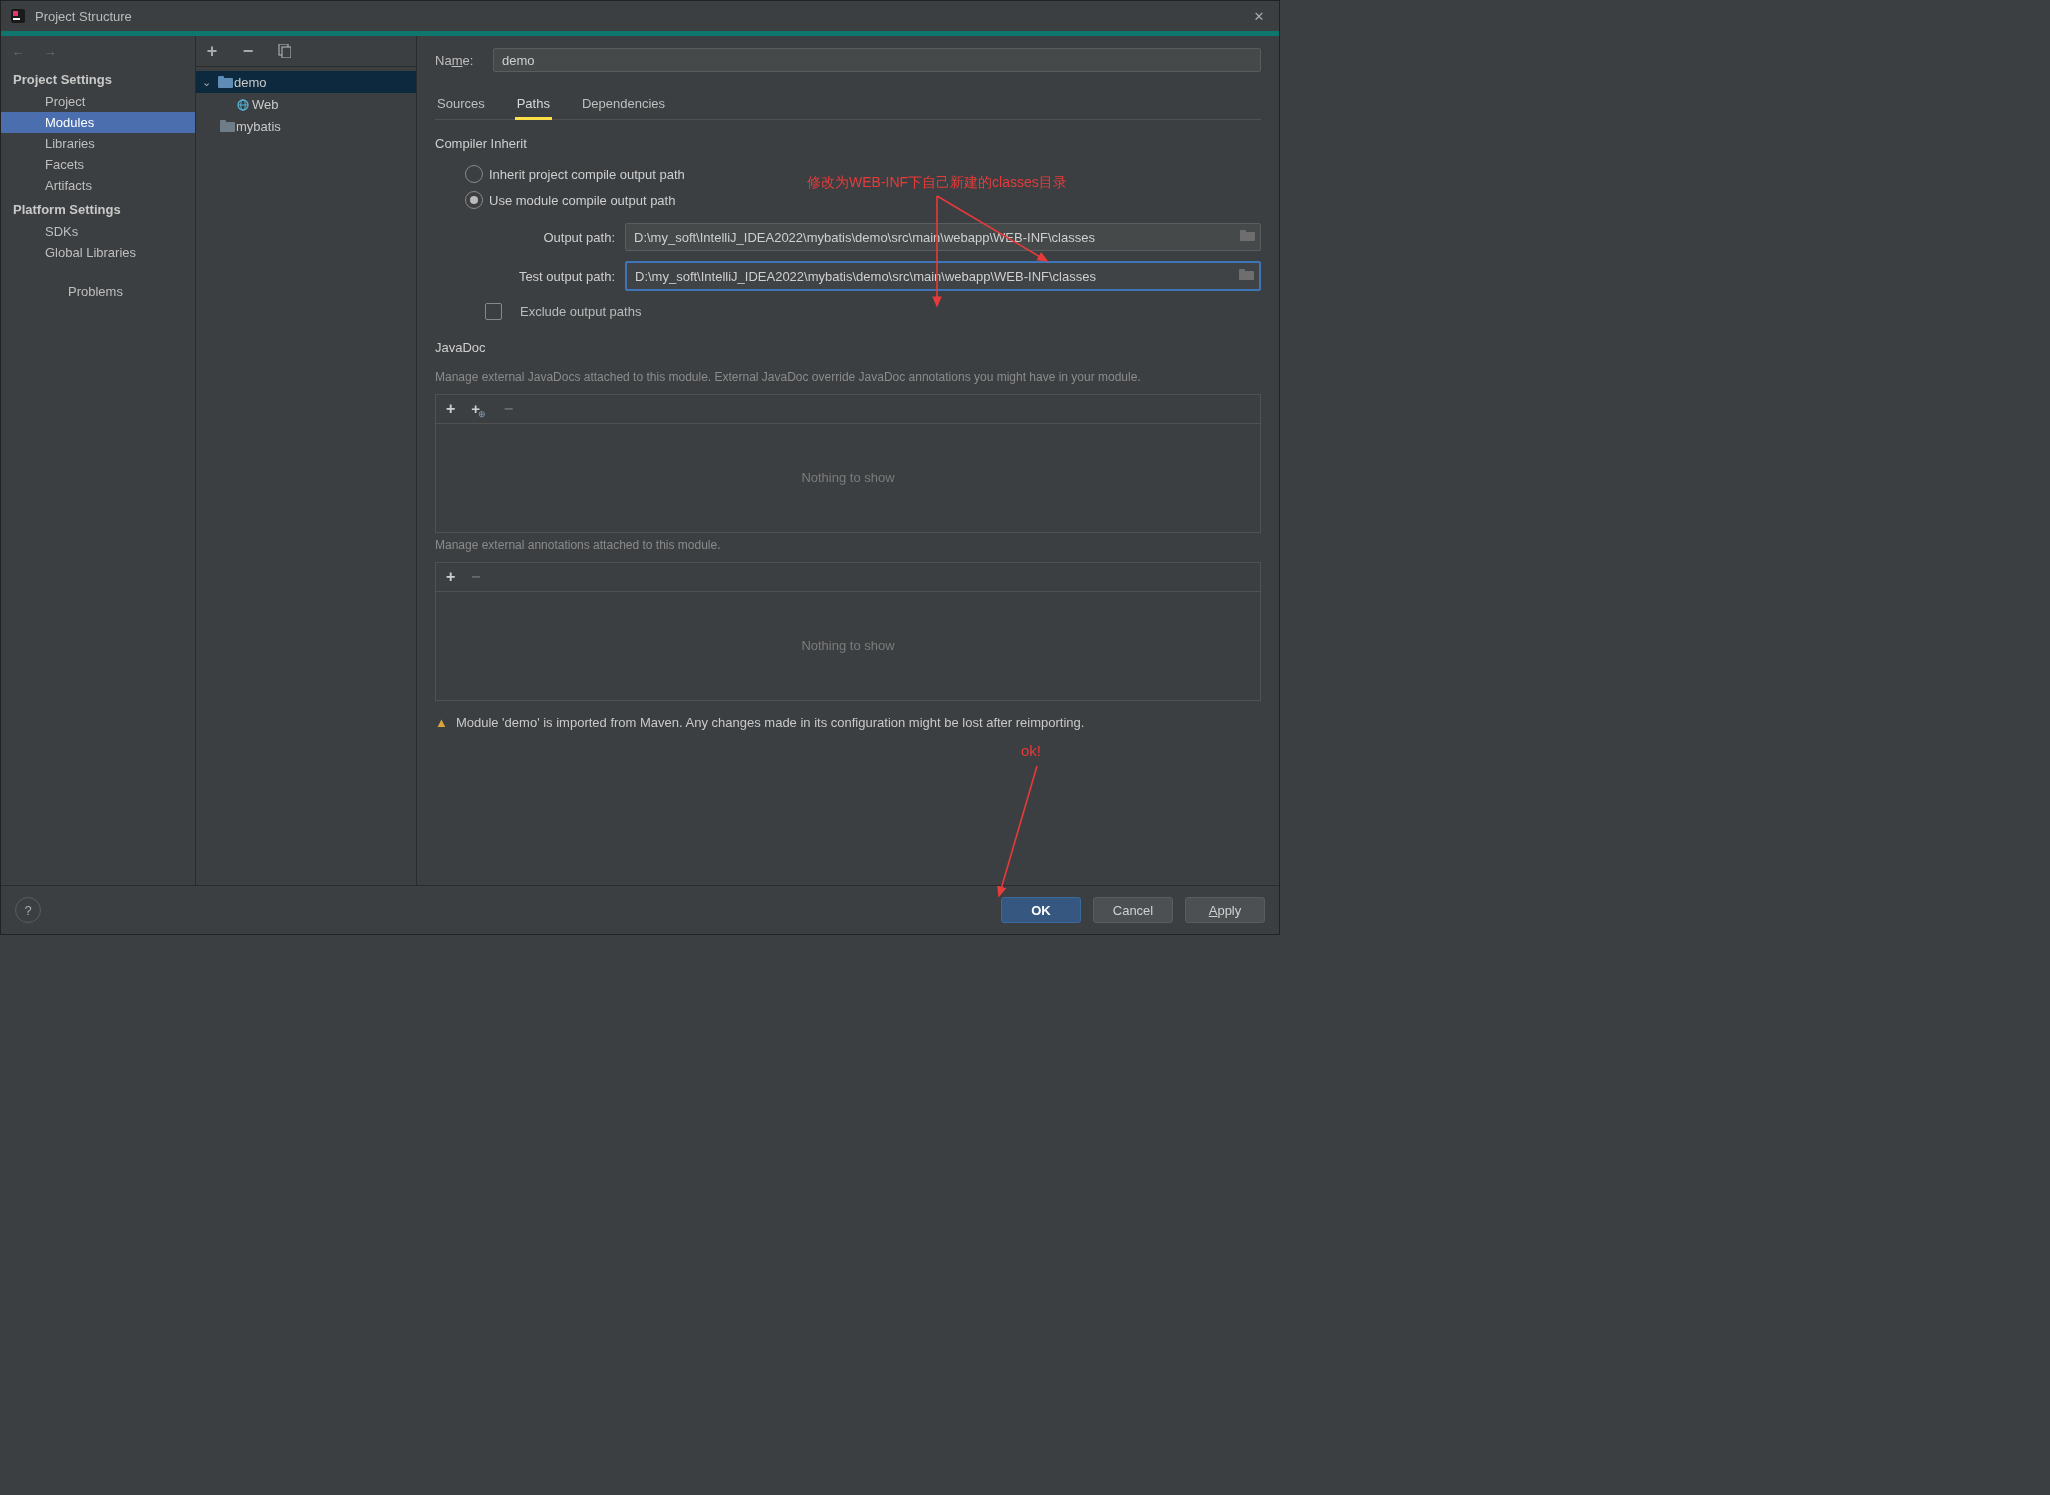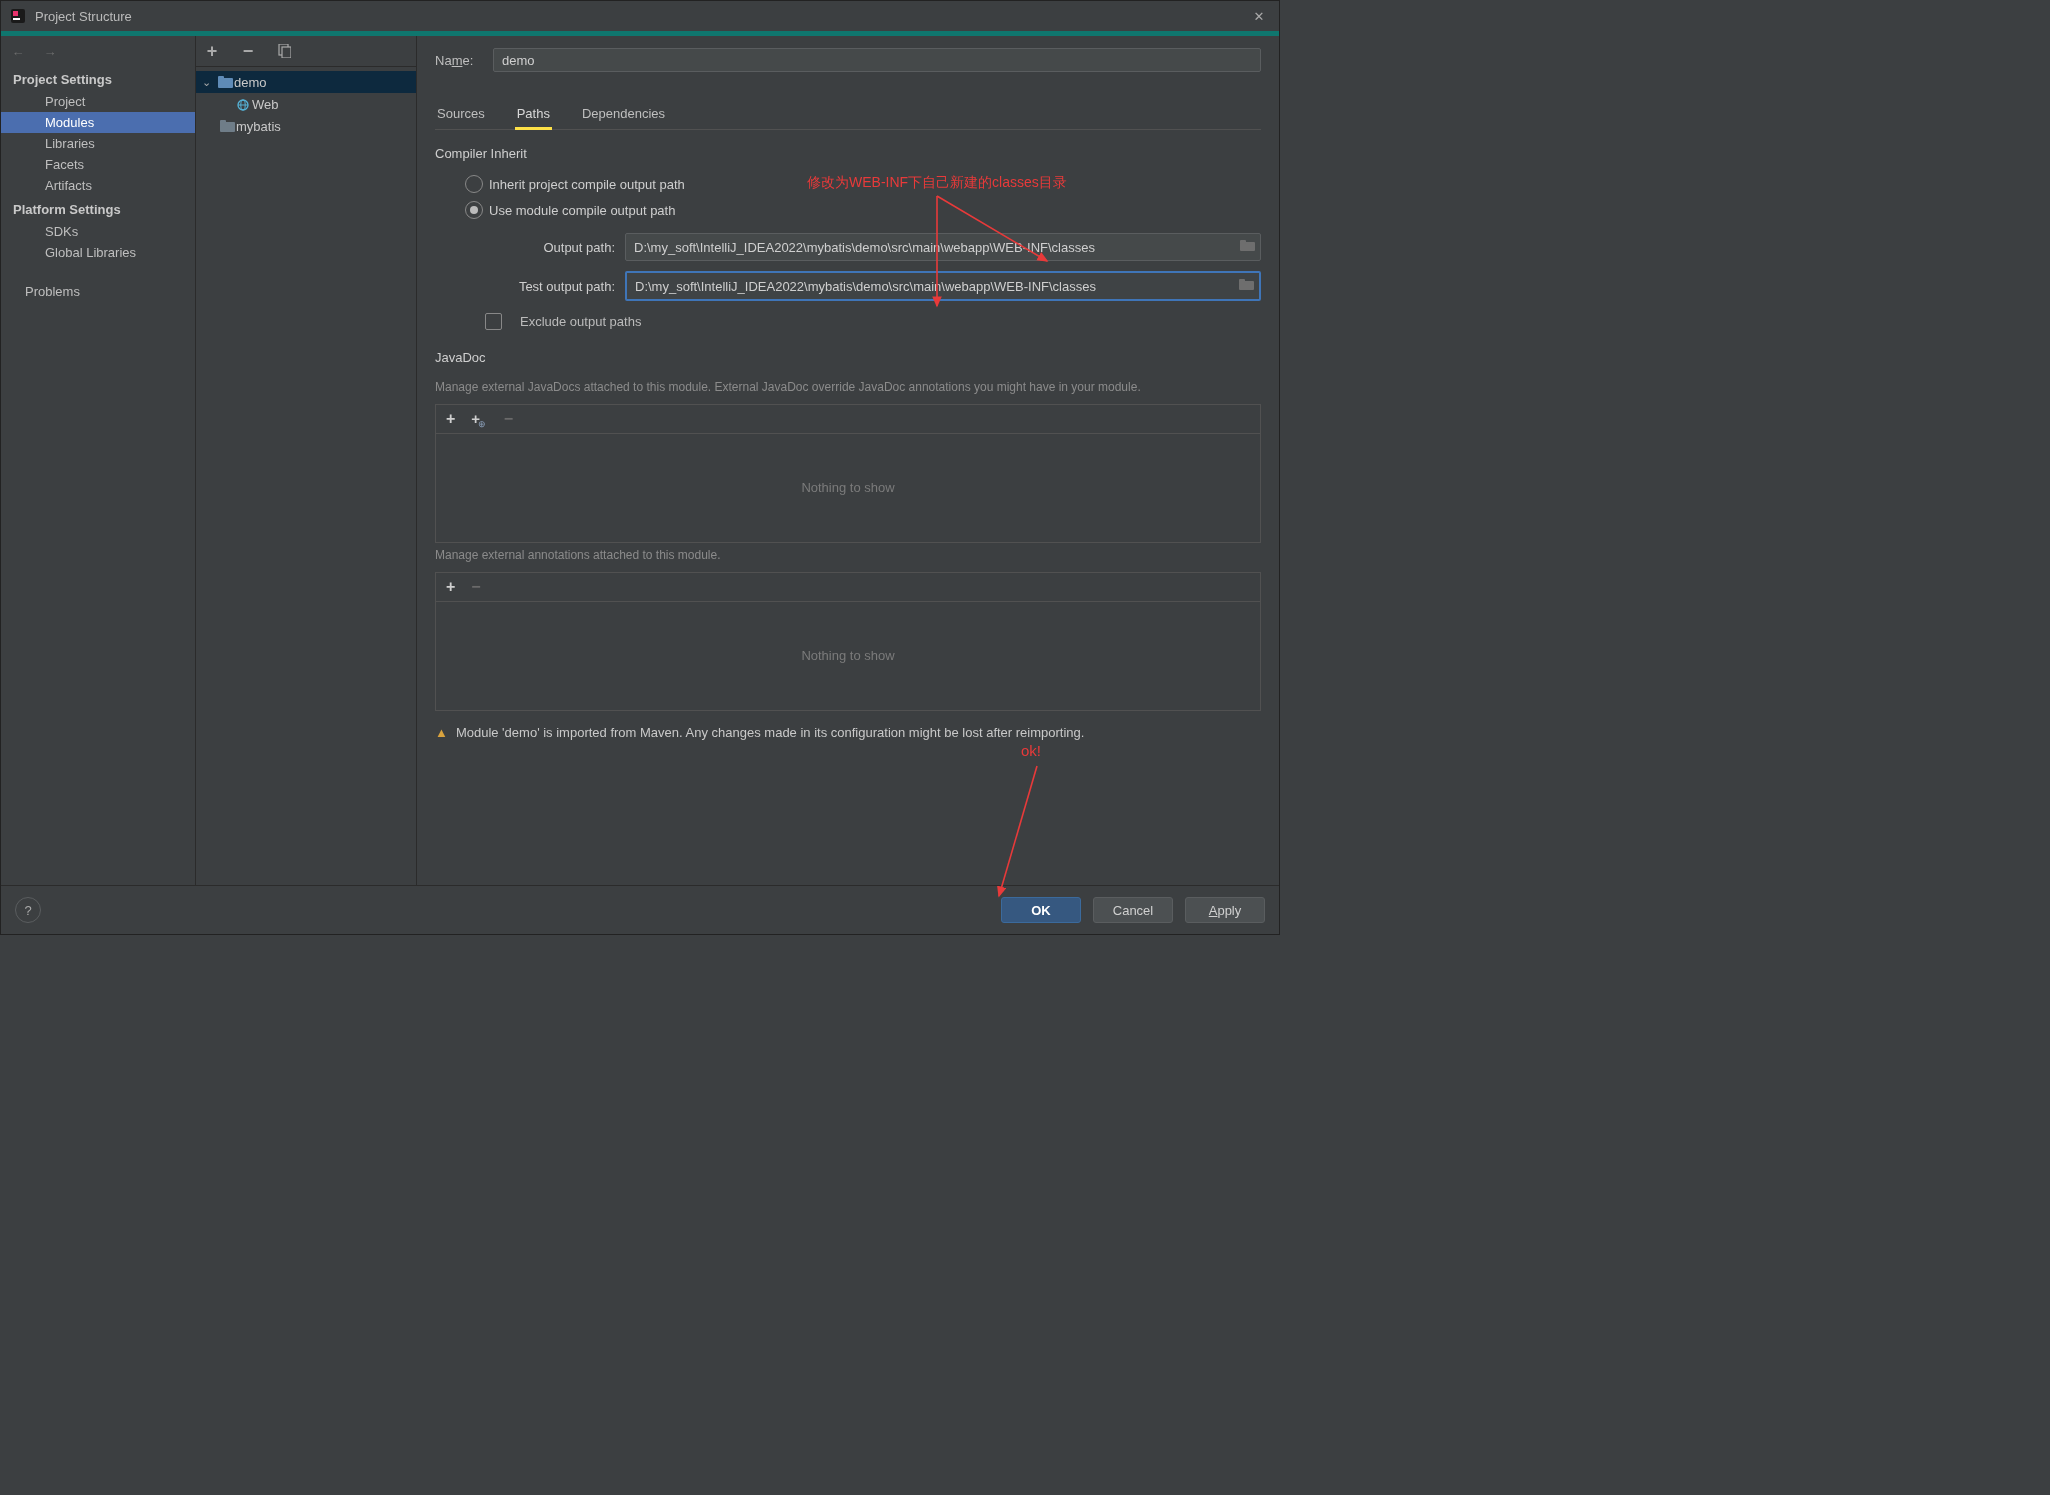--- a/index.html
+++ b/index.html
@@ -30,21 +30,21 @@
   .tree-toolbar{height:30px;display:flex;align-items:center;padding:0 8px;gap:20px;color:#aaa;border-bottom:1px solid #2b2b2b;}
   .tree-toolbar span{display:inline-flex;align-items:center;justify-content:center;width:16px;}
   .tree{flex:1;padding-top:4px;}
   .tree-row{display:flex;align-items:center;height:22px;padding-left:6px;cursor:pointer;}
   .tree-row.selected{background:#0d293e;}
   .tree-row .arrow{width:14px;color:#aaa;font-size:11px;}
   .tree-row .icon{width:18px;display:flex;align-items:center;justify-content:center;}
   .tree-row .label{color:#c9c9c9;font-size:13px;}
   
   .content{flex:1;display:flex;flex-direction:column;padding:12px 18px 0 18px;min-width:0;position:relative;}
-  .row{display:flex;align-items:center;margin-bottom:20px;}
+  .row{display:flex;align-items:center;margin-bottom:10px;}
   .row label{width:58px;color:#bfbfbf;}
   .row label u{text-decoration:underline;}
   input[type=text]{
     background:#45494a;border:1px solid #5a5d5f;color:#cfcfcf;
     height:24px;padding:0 8px;border-radius:2px;box-sizing:border-box;
     font-size:13px;
   }
   .tabs{display:flex;gap:28px;border-bottom:1px solid #515151;margin-top:8px;}
   .tab{padding:6px 2px;color:#bfbfbf;cursor:pointer;font-size:13px;}
   .tab.active{color:#d8d8d8;border-bottom:3px solid #fde047;margin-bottom:-1px;}
@@ -103,21 +103,21 @@
       <div class="section-title">Project Settings</div>
       <div class="side-item">Project</div>
       <div class="side-item selected">Modules</div>
       <div class="side-item">Libraries</div>
       <div class="side-item">Facets</div>
       <div class="side-item">Artifacts</div>
       <div class="section-title">Platform Settings</div>
       <div class="side-item">SDKs</div>
       <div class="side-item">Global Libraries</div>
       <div style="height:18px"></div>
-      <div class="side-item" style="padding-left:24px">Problems</div>
+      <div class="side-item" style="padding-left:67px">Problems</div>
     </div>
 
     <div class="treepanel">
       <div class="tree-toolbar">
         <span style="font-size:18px;font-weight:bold;">+</span>
         <span style="font-size:18px;font-weight:bold;">−</span>
         <span>
           <svg width="14" height="14">
               <rect x="2" y="0" width="9" height="11" fill="none" stroke="#aaa" stroke-width="1.2"></rect>
               <rect x="5" y="3" width="9" height="11" fill="#3c3f41" stroke="#aaa" stroke-width="1.2"></rect>

